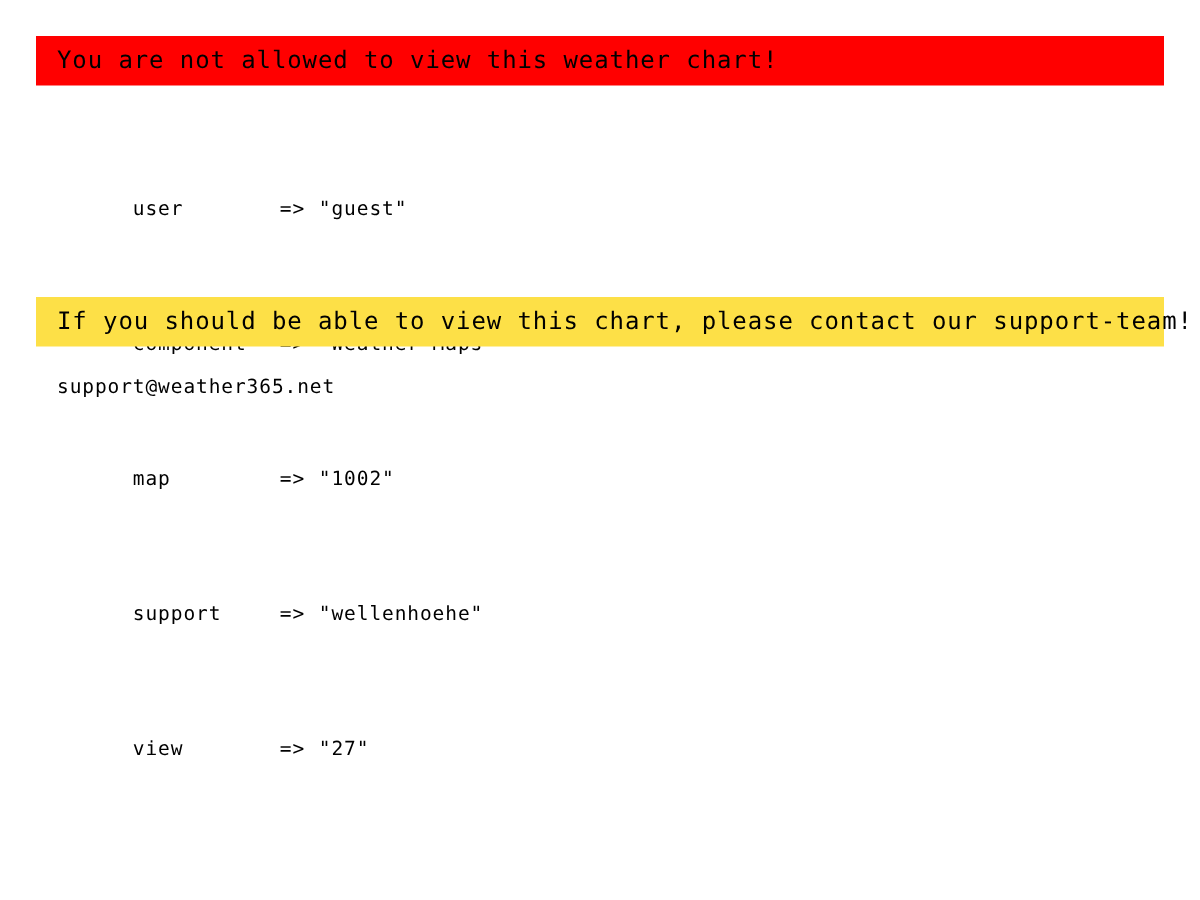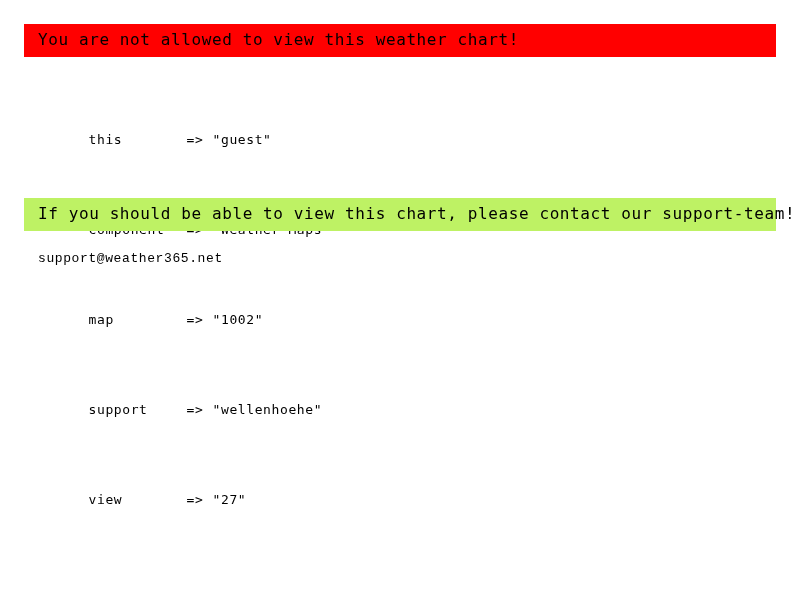--- a/index.html
+++ b/index.html
@@ -29,21 +29,21 @@
     width: 752px;
     box-sizing: border-box;
     padding: 6px 14px 7px 14px;
   }
   .banner-error {
     top: 24px;
     background: #ff0000;
   }
   .banner-info {
     top: 198px;
-    background: #bef264;
+    background: #fde047;
     text-align: right;
   }
   .banner-line {
     white-space: pre;
     font-size: 16px;
     line-height: 20px;
     letter-spacing: 0.6px;
   }
   .params {
     position: absolute;
@@ -76,35 +76,34 @@
     top: 250px;
     width: 730px;
     display: flex;
     justify-content: space-between;
     letter-spacing: 0.6px;
     line-height: 18px;
     white-space: pre;
   }
   .footer-left, .footer-right {
     white-space: pre;
-    font-family: Liberation Mono, monospace;
   }
 </style>
 </head>
 <body>
 
 <div class="page">
 
   <div class="banner banner-error">
     <div class="banner-line">You are not allowed to view this weather chart!</div>
   </div>
 
   <div class="params">
     <div class="param-row">
-      <span class="p-key">this</span><span class="p-arrow">=&gt;</span><span class="p-val">"guest"</span>
+      <span class="p-key">user</span><span class="p-arrow">=&gt;</span><span class="p-val">"guest"</span>
     </div>
     <div class="param-row">
       <span class="p-key">component</span><span class="p-arrow">=&gt;</span><span class="p-val">"Weather Maps"</span>
     </div>
     <div class="param-row">
       <span class="p-key">map</span><span class="p-arrow">=&gt;</span><span class="p-val">"1002"</span>
     </div>
     <div class="param-row">
       <span class="p-key">support</span><span class="p-arrow">=&gt;</span><span class="p-val">"wellenhoehe"</span>
     </div>

